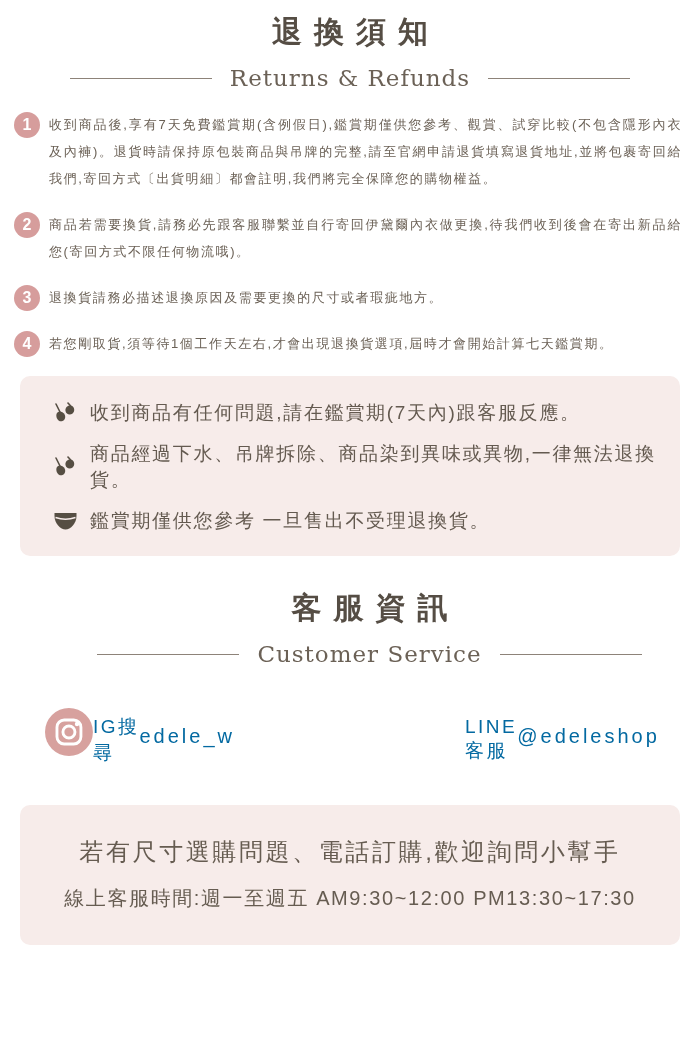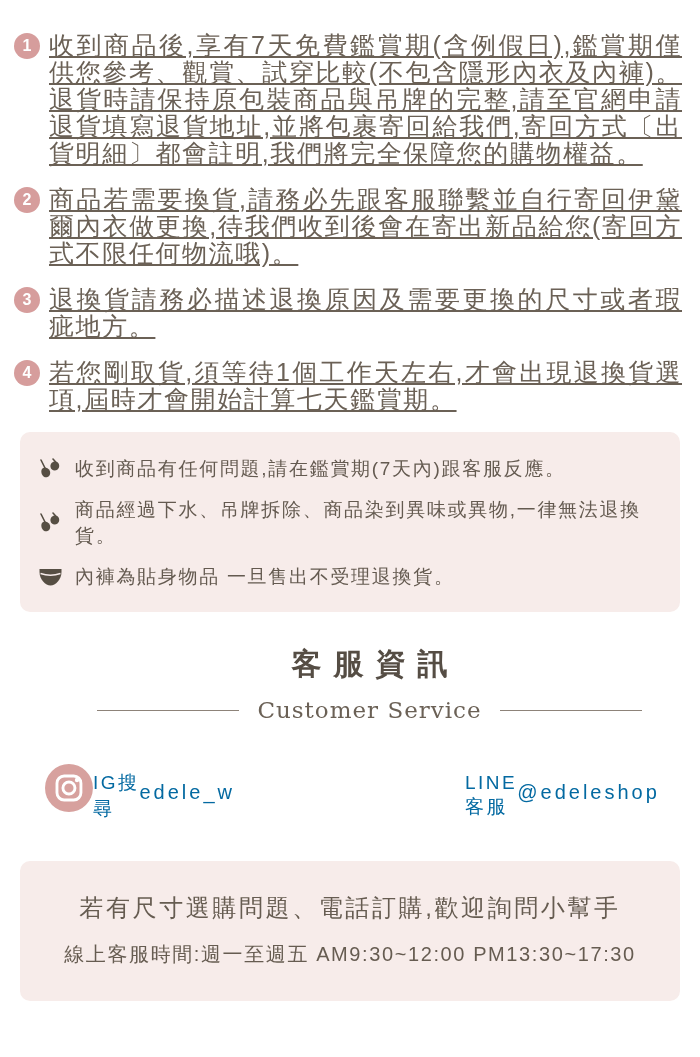--- a/index.html
+++ b/index.html
@@ -56,35 +56,34 @@
     border-radius: 50%;
     background: #d69d9c;
     color: #ffffff;
     font-size: 16px;
     font-weight: 700;
     line-height: 26px;
     text-align: center;
     margin-top: 1px;
   }
   .policy-text {
-    font-size: 25px;
+    font-size: 13px;
     line-height: 27px;
     letter-spacing: 1.6px;
     text-align: justify;
     color: #6b6156;
-    text-decoration: underline;
   }
 
   
   .pink-box {
     margin: 10px 20px 0;
     background: #f7ecea;
     border-radius: 10px;
   }
-  .note-box { padding: 24px 16px 22px 17px; }
+  .note-box { padding: 24px 16px 22px 32px; }
   .note-row {
     display: flex;
     align-items: center;
     gap: 11px;
     font-size: 19px;
     letter-spacing: 1.7px;
     color: #645a50;
     margin-bottom: 15px;
   }
   .note-row:last-child { margin-bottom: 0; }
@@ -133,20 +132,28 @@
     font-size: 20px;
     letter-spacing: 1.6px;
     color: #665c51;
   }
 </style>
 </head>
 <body>
 
 <div class="page">
 
+  <header class="sec-header">
+    <h1 class="sec-title">退換須知</h1>
+    <div class="subtitle-row">
+      <span class="rule"></span>
+      <span class="sec-sub">Returns &amp; Refunds</span>
+      <span class="rule"></span>
+    </div>
+  </header>
 
   <ol class="policy-list">
     <li class="policy-item">
       <span class="num-badge">1</span>
       <p class="policy-text">收到商品後,享有7天免費鑑賞期(含例假日),鑑賞期僅供您參考、觀賞、試穿比較(不包含隱形內衣及內褲)。退貨時請保持原包裝商品與吊牌的完整,請至官網申請退貨填寫退貨地址,並將包裹寄回給我們,寄回方式〔出貨明細〕都會註明,我們將完全保障您的購物權益。</p>
     </li>
     <li class="policy-item">
       <span class="num-badge">2</span>
       <p class="policy-text">商品若需要換貨,請務必先跟客服聯繫並自行寄回伊黛爾內衣做更換,待我們收到後會在寄出新品給您(寄回方式不限任何物流哦)。</p>
     </li>
@@ -183,21 +190,21 @@
       </span>
       <span class="note-text">商品經過下水、吊牌拆除、商品染到異味或異物,一律無法退換貨。</span>
     </div>
     <div class="note-row">
       <span class="note-icon">
         <svg width="27" height="21" viewBox="0 0 27 21">
           <path d="M2.5,2 H24.5 V5 C24.5,12.5 18.5,18.5 13.5,18.5 C8.5,18.5 2.5,12.5 2.5,5 Z" fill="#564e43"></path>
           <path d="M3.5,6.5 Q13.5,10 23.5,6.5" stroke="#f7ecea" stroke-width="1.5" fill="none"></path>
         </svg>
       </span>
-      <span class="note-text">內褲為貼身物品 一旦售出不受理退換貨。</span>
+      <span class="note-text">鑑賞期僅供您參考 一旦售出不受理退換貨。</span>
     </div>
   </section>
 
   <header class="sec-header service-header">
     <h1 class="sec-title">客服資訊</h1>
     <div class="subtitle-row">
       <span class="rule"></span>
       <span class="sec-sub">Customer Service</span>
       <span class="rule"></span>
     </div>

